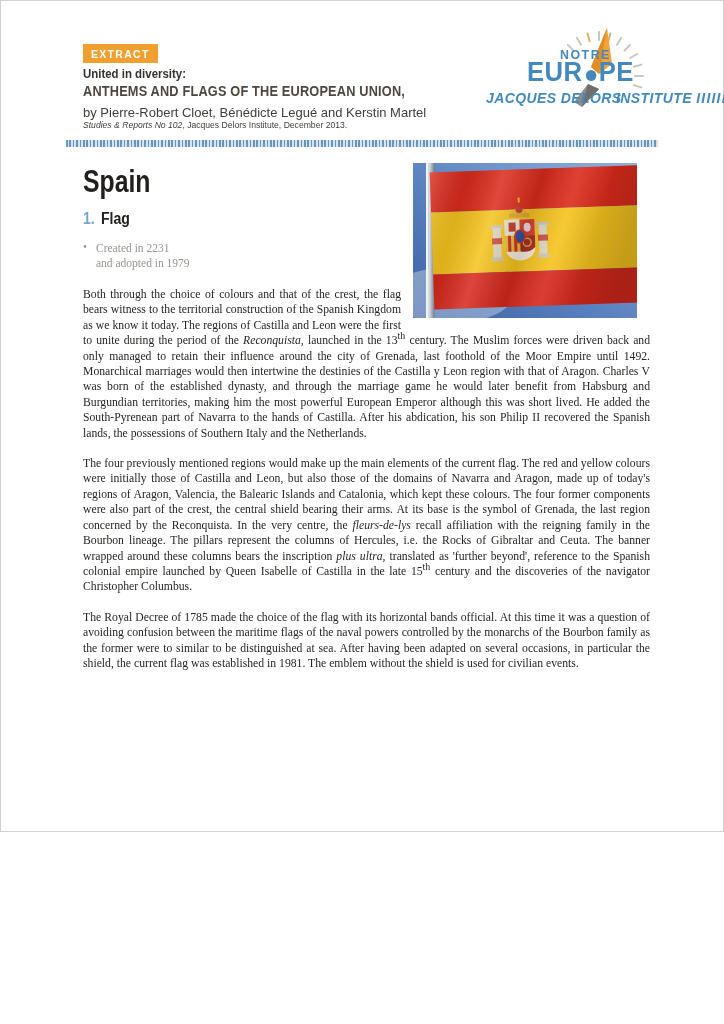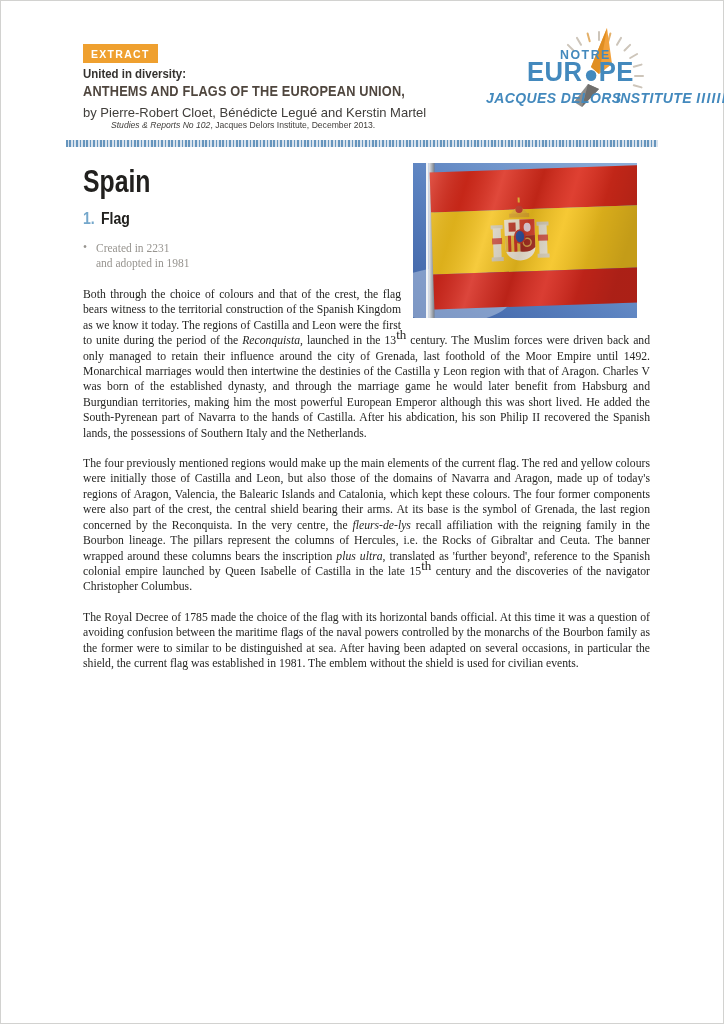--- a/index.html
+++ b/index.html
@@ -1,32 +1,32 @@
 <!DOCTYPE html>
 <html><head>
 <meta charset="utf-8">
 <style>
   * { margin:0; padding:0; box-sizing:border-box; }
   html,body { width:724px; height:1024px; background:#ffffff; overflow:hidden; }
   body { font-family:"Liberation Sans", sans-serif; }
 
-  .page { position:relative; width:724px; height:1024px; background:#fff;
+  .page { position:relative; width:724px; height:832px; background:#fff;
           box-shadow: inset 0 0 0 1px #d2d2d0; }
 
   
   .badge { position:absolute; left:83px; top:44px; background:#EFA02F; color:#fff;
            font-size:10.5px; font-weight:bold; letter-spacing:1.3px; padding:4px 8px 3px; }
 
   .hdr { position:absolute; left:83px; top:65px; }
   .hdr-line { transform:scaleX(.88); transform-origin:left center; white-space:nowrap; }
   .series   { font-size:13px; line-height:17px; font-weight:bold; color:#34322F; }
   .pubtitle { font-size:14.5px; line-height:19px; font-weight:bold; color:#4F463E; letter-spacing:.2px; }
   .authors  { font-size:13px; line-height:12px; color:#403E3B; margin-top:6px; }
   .reportinfo { font-size:8.6px; line-height:12px; color:#403E3B; }
-  .reportinfo .it { font-style:italic;margin-left:28px; }
+  .reportinfo .it { font-style:italic; }
 
   
   .logo { position:absolute; left:486px; top:26px; width:226px; height:82px; }
   .logo-svg { position:absolute; left:0; top:0; }
   .logo-notre { position:absolute; left:74px; top:21px; color:#4389BD; font-weight:bold;
                 font-size:13px; letter-spacing:1.6px; transform:scaleX(.95); transform-origin:left; }
   .logo-europe { position:absolute; left:41px; top:31px; color:#4389BD; font-weight:bold;
                  font-size:27px; letter-spacing:.5px; display:flex; align-items:center;
                  transform:scaleX(.95); transform-origin:left; }
   .logo-dot { display:inline-block; width:11px; height:11px; border-radius:50%;
@@ -53,21 +53,21 @@
   .section .num { color:#74A7CB; margin-right:7px; }
   .section .lbl { color:#21201E; }
 
   .bullet { margin-top:12px; font-family:"Liberation Serif", serif; font-size:11.5px;
             line-height:15px; color:#97948F; padding-left:13px; position:relative; }
   .bullet .mark { position:absolute; left:0; top:-1px; }
 
   .article { margin-top:16px; }
   .para { font-family:"Liberation Serif", serif; font-size:11.7px; line-height:15.4px;
           color:#262624; text-align:justify; margin-bottom:15px; }
-  .para sup { font-size:13px; line-height:0; }
+  .para sup { font-size:10px; line-height:0; }
 </style>
 </head>
 <body>
 
 <div class="page">
 
   <div class="badge">EXTRACT</div>
 
   <div class="hdr">
     <div class="hdr-line series">United in diversity:</div>
@@ -182,21 +182,21 @@
 
     <h1 class="country">Spain</h1>
 
     <div class="section">
       <span class="num">1.</span><span class="lbl">Flag</span>
     </div>
 
     <div class="bullet">
       <span class="mark">•</span>
       <div>Created in 2231</div>
-      <div>and adopted in 1981</div>
+      <div>and adopted in 1979</div>
     </div>
 
     <div class="article">
         <p class="para"><span>Both through the choice of colours and that of the crest, the flag bears witness to the territorial construction of the Spanish Kingdom as we know it today. The regions of Castilla and Leon were the first to unite during the period of the </span><span style="font-style: italic;">Reconquista</span><span>, launched in the 13</span><sup>th</sup><span> century. The Muslim forces were driven back and only managed to retain their influence around the city of Grenada, last foothold of the Moor Empire until 1492. Monarchical marriages would then intertwine the destinies of the Castilla y Leon region with that of Aragon. Charles V was born of the established dynasty, and through the marriage game he would later benefit from Habsburg and Burgundian territories, making him the most powerful European Emperor although this was short lived. He added the South-Pyrenean part of Navarra to the hands of Castilla. After his abdication, his son Philip II recovered the Spanish lands, the possessions of Southern Italy and the Netherlands.</span></p>
         <p class="para"><span>The four previously mentioned regions would make up the main elements of the current flag. The red and yellow colours were initially those of Castilla and Leon, but also those of the domains of Navarra and Aragon, made up of today's regions of Aragon, Valencia, the Balearic Islands and Catalonia, which kept these colours. The four former components were also part of the crest, the central shield bearing their arms. At its base is the symbol of Grenada, the last region concerned by the Reconquista. In the very centre, the </span><span style="font-style: italic;">fleurs-de-lys</span><span> recall affiliation with the reigning family in the Bourbon lineage. The pillars represent the columns of Hercules, i.e. the Rocks of Gibraltar and Ceuta. The banner wrapped around these columns bears the inscription </span><span style="font-style: italic;">plus ultra</span><span>, translated as 'further beyond', reference to the Spanish colonial empire launched by Queen Isabelle of Castilla in the late 15</span><sup>th</sup><span> century and the discoveries of the navigator Christopher Columbus.</span></p>
         <p class="para"><span>The Royal Decree of 1785 made the choice of the flag with its horizontal bands official. At this time it was a question of avoiding confusion between the maritime flags of the naval powers controlled by the monarchs of the Bourbon family as the former were to similar to be distinguished at sea. After having been adapted on several occasions, in particular the shield, the current flag was established in 1981. The emblem without the shield is used for civilian events.</span></p>
       </div>
 
   </div>
 </div>

